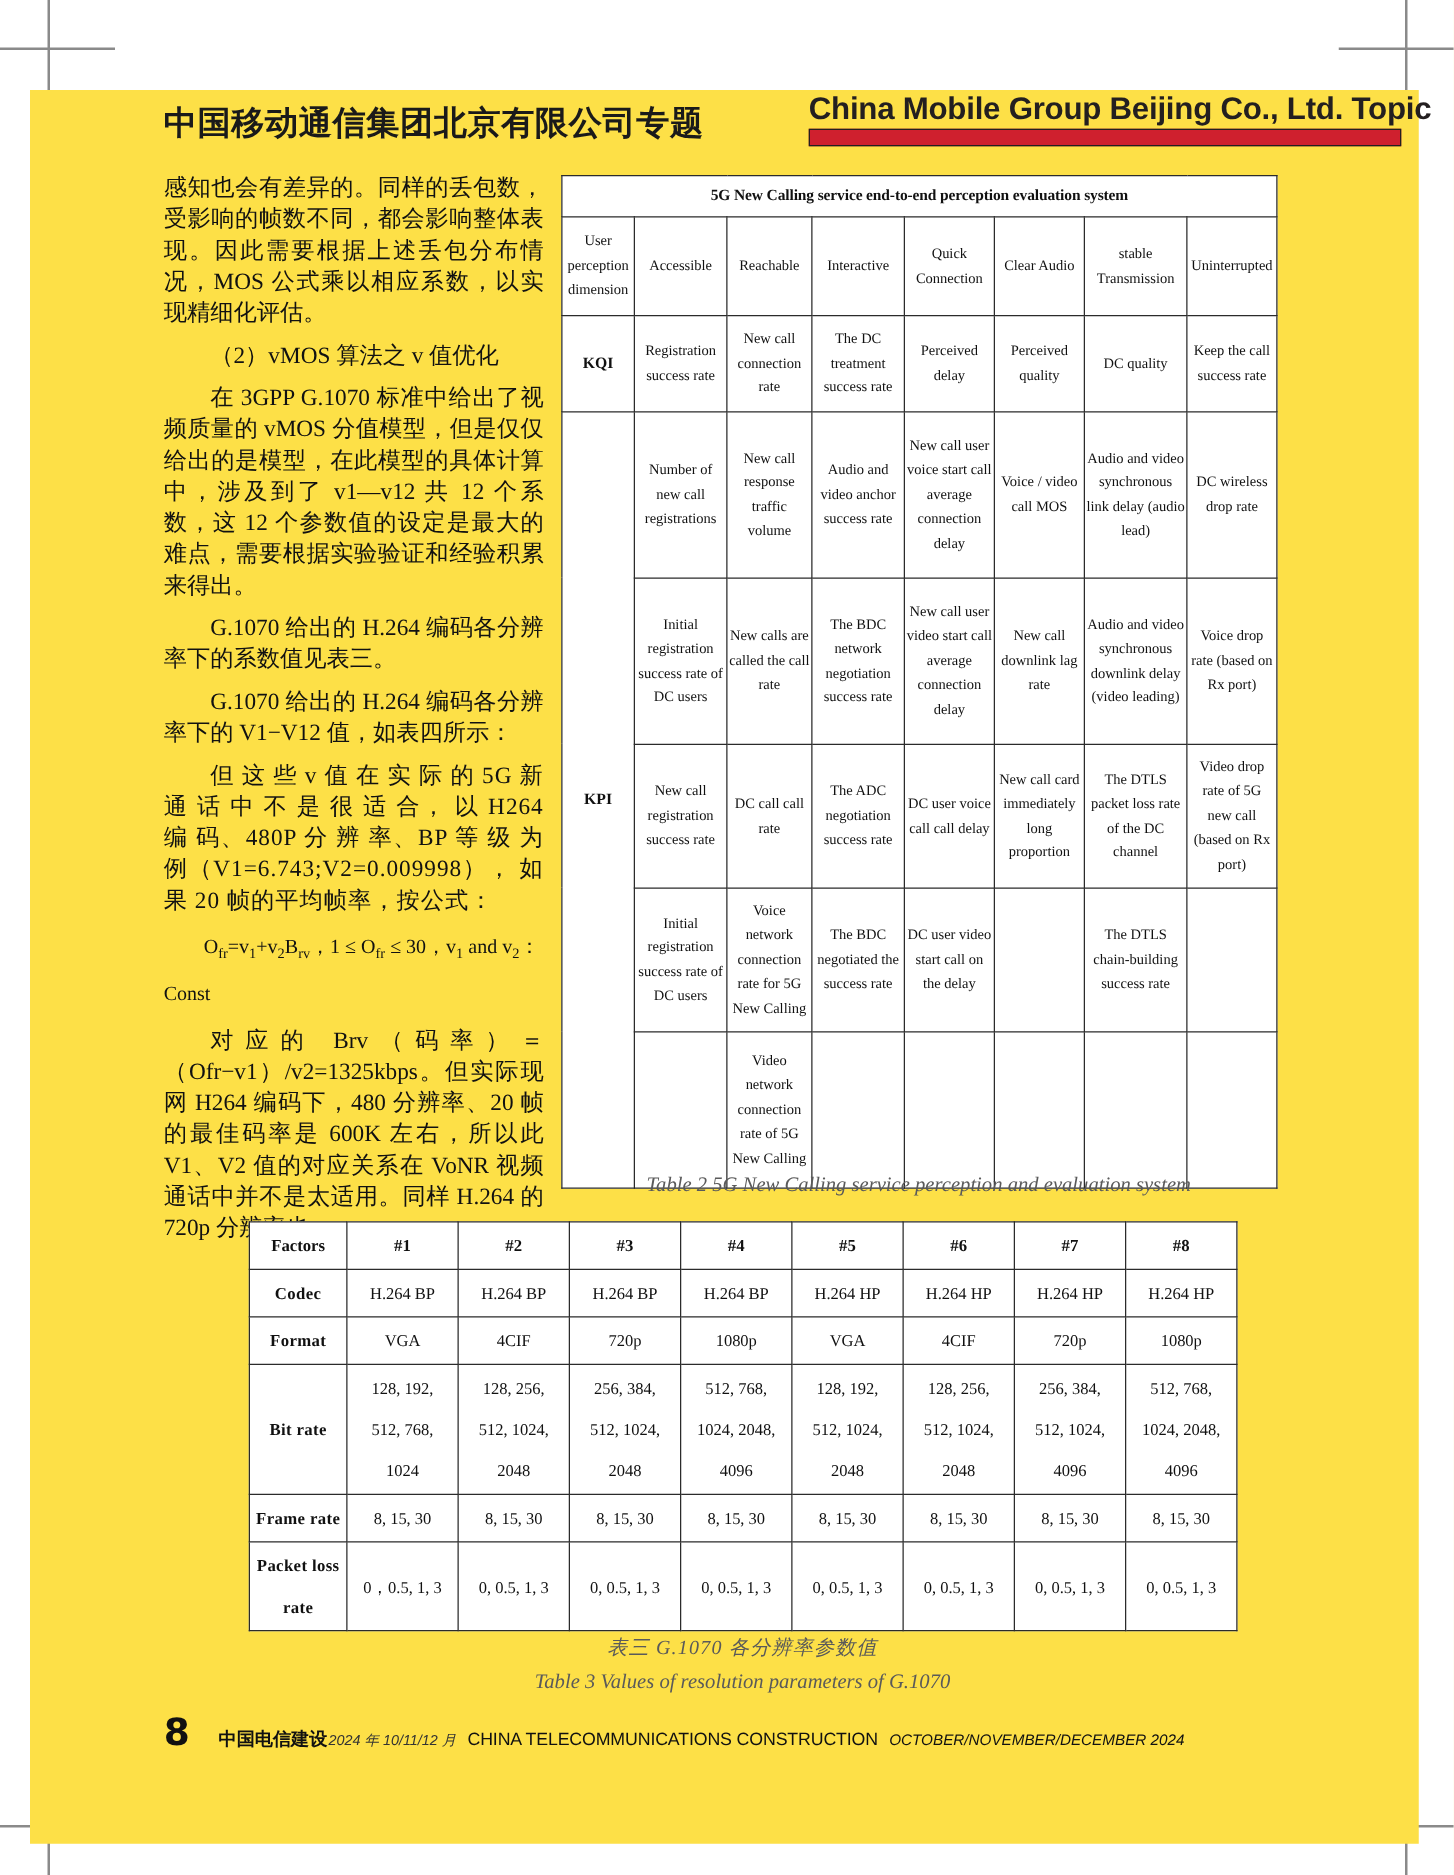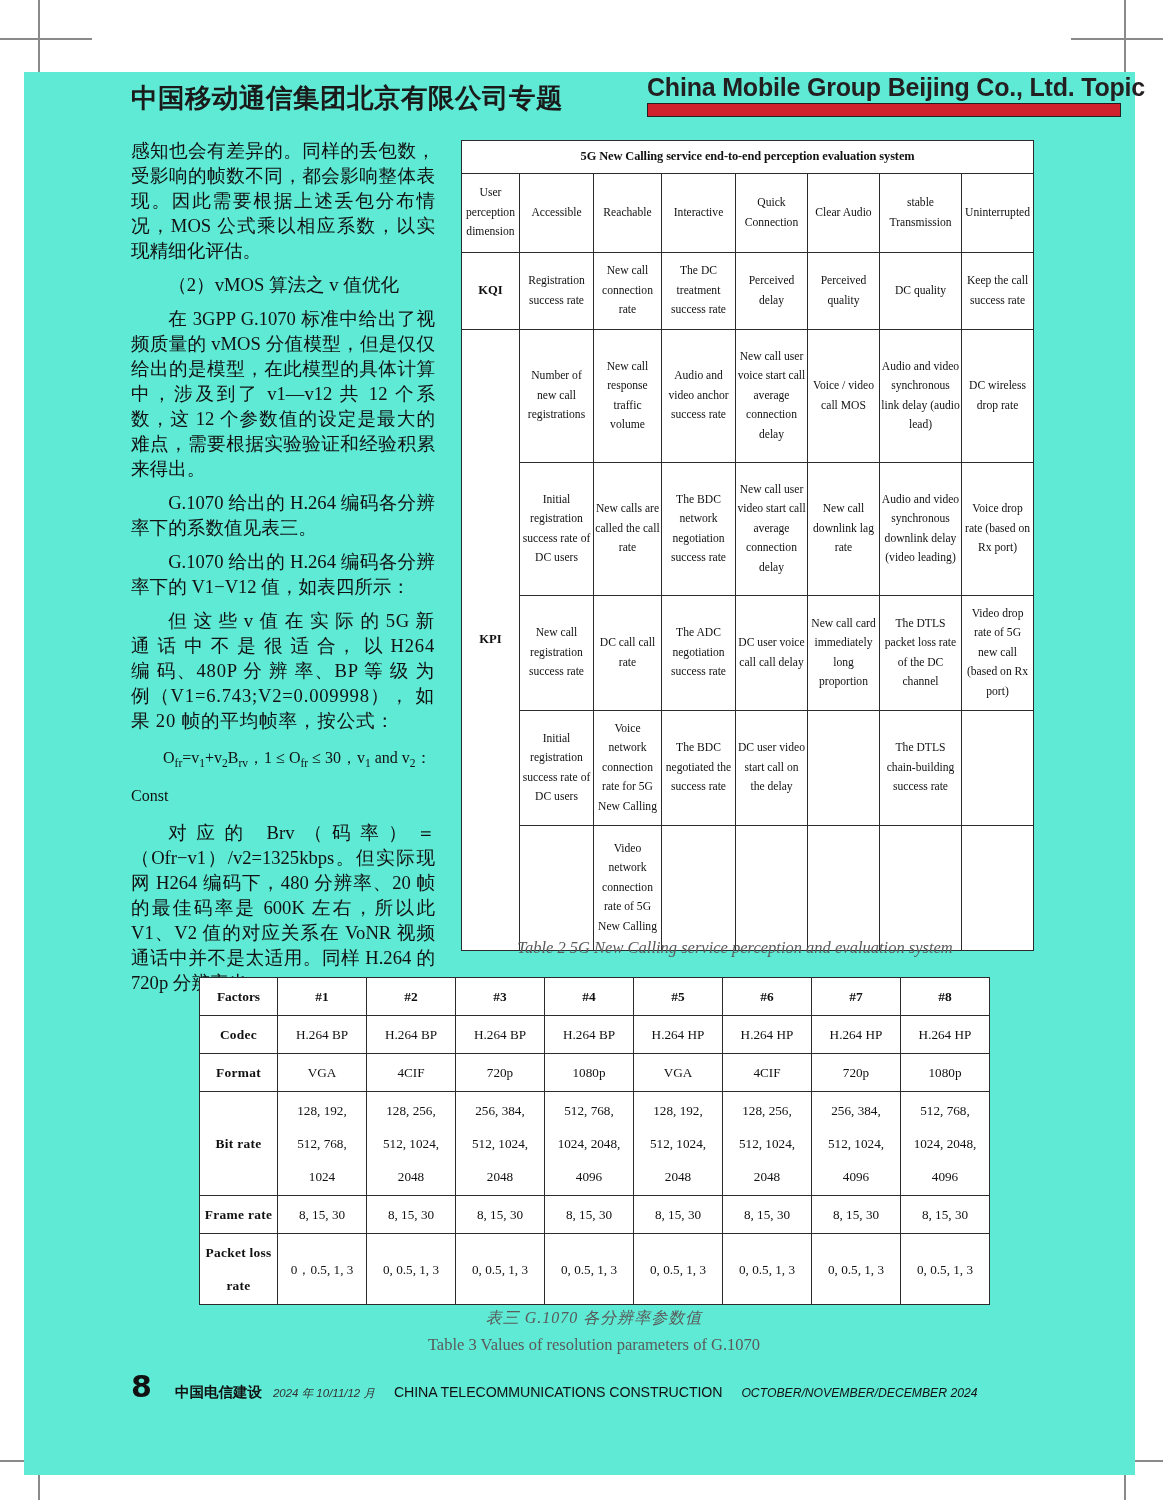--- a/index.html
+++ b/index.html
@@ -20,21 +20,21 @@
   .cm-v { width: 1.5px; height: 92px; }
   .cm-h { height: 1.5px; width: 92px; }
 
   
   #page {
     position: absolute;
     left: 24px;
     top: 72px;
     width: 1111px;
     height: 1403px;
-    background: #5eead4;
+    background: #fde047;
   }
 
   
   #header {
     position: absolute;
     left: 107px;
     top: 2px;
     width: 1010px;
     height: 62px;
   }
@@ -111,21 +111,21 @@
     text-align: center;
     vertical-align: middle;
     color: #111;
     padding: 2px 1px;
     font-weight: normal;
   }
 
   
   #tbl2-wrap {
     position: absolute;
-    left: 437px;
+    left: 425px;
     top: 68px;
     width: 572px;
   }
   #tbl2 { width: 572px; }
   #tbl2 td { font-size: 11.6px; line-height: 19.5px; }
   #tbl2 .title-cell {
     font-weight: bold;
     font-size: 12.4px;
     padding: 6px 2px;
     letter-spacing: -0.1px;
@@ -163,20 +163,21 @@
     color: #5a5a5a;
   }
   #cap3 .cn {
     font-style: italic;
     font-size: 16px;
     letter-spacing: 1px;
     display: block;
     margin-bottom: 6px;
   }
   #cap3 .en {
+    font-style: italic;
     font-size: 16.5px;
     display: block;
   }
 
   
   #footer {
     position: absolute;
     left: 107px;
     top: 1300px;
     width: 1000px;
@@ -187,21 +188,21 @@
     font-family: "DejaVu Sans", "Liberation Sans", sans-serif;
     font-size: 30px;
     font-weight: bold;
     color: #111;
     margin-right: 23px;
     line-height: 1;
   }
   #footer-text {
     display: flex;
     align-items: baseline;
-    gap: 11px;
+    gap: 1px;
     white-space: nowrap;
   }
   #f-cn {
     font-family: "DejaVu Sans", "Liberation Sans", sans-serif;
     font-size: 14.5px;
     font-weight: bold;
     color: #111;
   }
   #f-date {
     font-family: "Liberation Sans", "DejaVu Sans", sans-serif;

